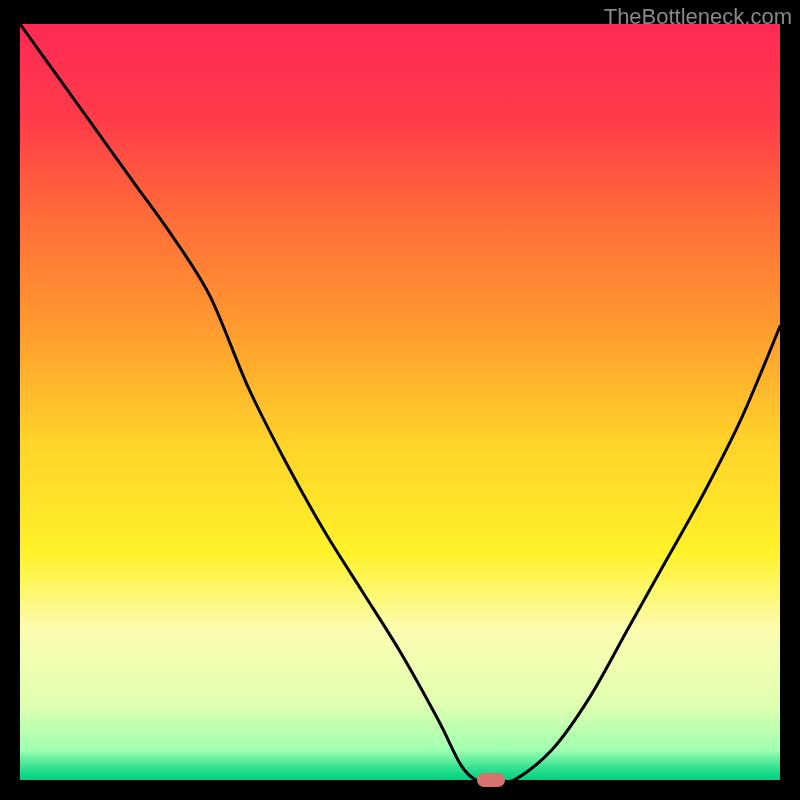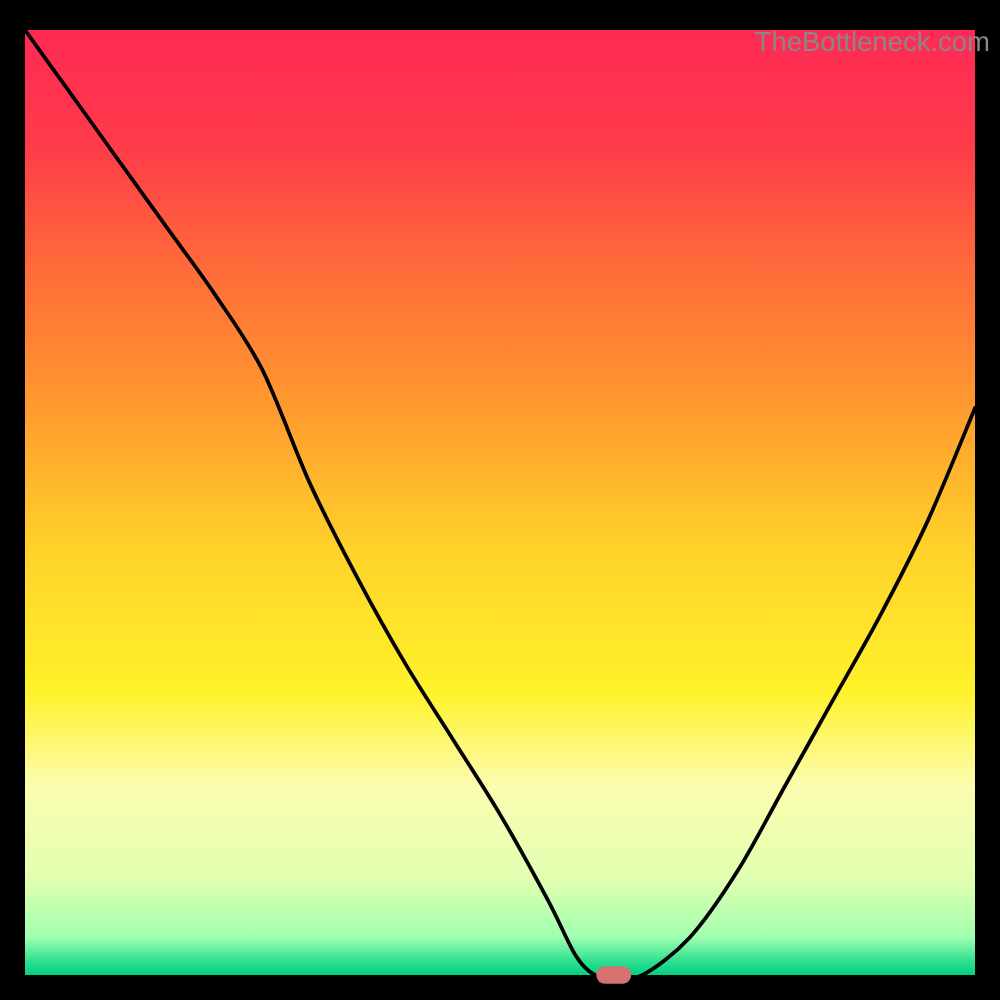--- a/index.html
+++ b/index.html
@@ -1,17 +1,17 @@
 <!DOCTYPE html>
 <html><head>
 <meta charset="utf-8">
 <style>
   * { margin: 0; padding: 0; box-sizing: border-box; }
   body { width: 800px; height: 800px; background: #000; position: relative; overflow: hidden; font-family: Arial, sans-serif; }
-  .watermark { position: absolute; top: 21px; right: 8px; color: #888; font-size: 22px; font-weight: 500; z-index: 10; }
+  .watermark { position: absolute; top: 4px; right: 8px; color: #888; font-size: 22px; font-weight: 500; z-index: 10; }
   .plot-area { position: absolute; left: 20px; top: 24px; width: 760px; height: 756px; }
   .plot-area svg { width: 100%; height: 100%; display: block; }
   .marker { position: absolute; width: 28px; height: 14px; background: #d8726f; border-radius: 7px; transform: translate(-50%, -50%); }
 </style>
 </head>
 <body>
 
 <div class="watermark">TheBottleneck.com</div>
 
 <div class="plot-area">

